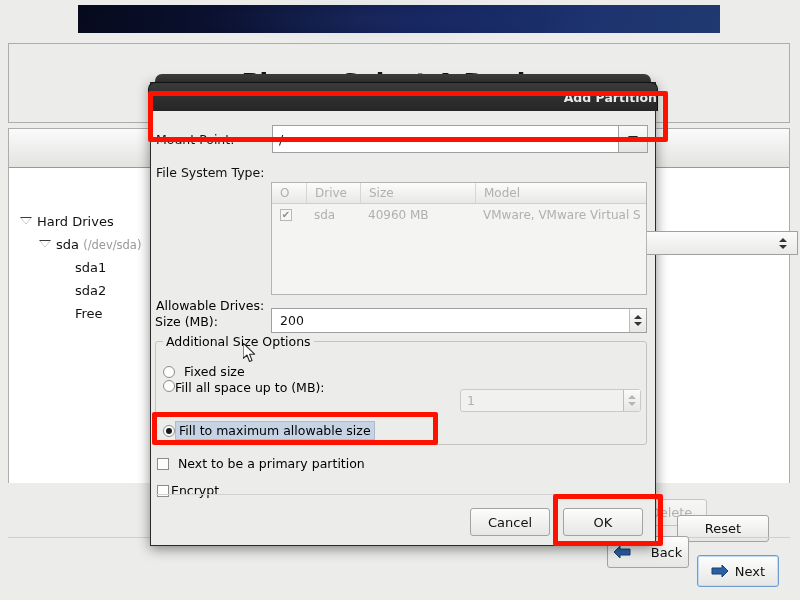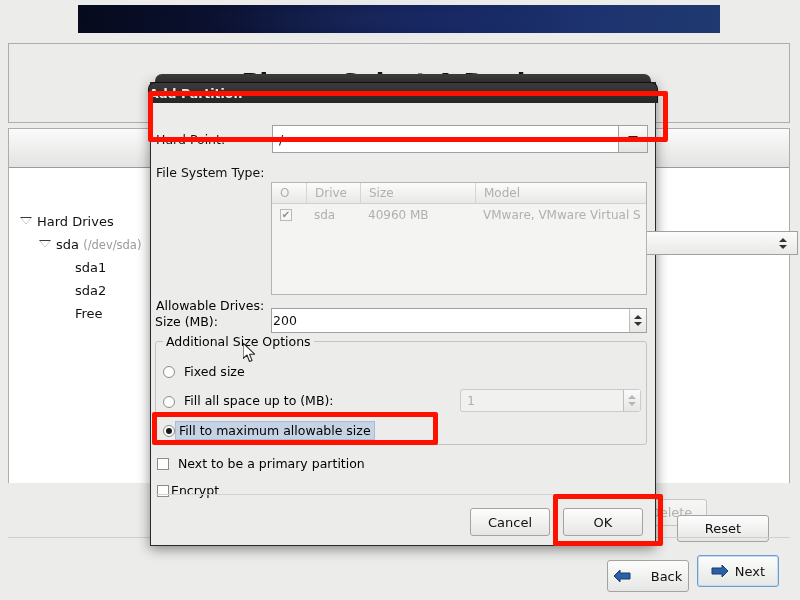--- a/index.html
+++ b/index.html
@@ -63,38 +63,38 @@
   .btn{
     background:linear-gradient(#fdfdfd,#e6e6e4);
     border:1px solid #a3a3a3;border-radius:3px;
     display:flex;align-items:center;justify-content:center;
     font-size:13px;color:#111;box-sizing:border-box;cursor:default;
   }
   .btn.disabled{color:#b2b2b2;background:linear-gradient(#f6f6f5,#ededeb);border-color:#c5c5c5;}
   #btn-delete{position:absolute;left:635px;top:499px;width:72px;height:27px;}
   #btn-reset{position:absolute;left:677px;top:499px;width:92px;height:27px;margin-top:16px;}
   #sep-bottom{position:absolute;left:8px;top:537px;width:782px;height:1px;background:#cfcfcd;}
-  #btn-back{position:absolute;left:607px;top:560px;width:82px;height:32px;gap:20px;}
+  #btn-back{position:absolute;left:607px;top:536px;width:82px;height:32px;gap:20px;}
   #btn-next{position:absolute;left:697px;top:555px;width:82px;height:32px;gap:7px;
             border:1px solid #6f9ccf;box-shadow:0 0 0 1px #c3dcf5 inset;}
   .arrow{width:17px;height:14px;flex:0 0 auto;}
 
   
   #dialog{
     position:absolute;left:150px;top:82px;width:506px;height:464px;
     background:#ececea;border:1px solid #2a2a2a;box-sizing:border-box;
     box-shadow:0 3px 12px rgba(0,0,0,.45);
   }
   #dlg-titlebar{
-    position:absolute;left:148px;top:82px;width:510px;height:21px;
+    position:absolute;left:148px;top:82px;width:510px;height:29px;
     background:linear-gradient(#3a3a3a,#262626);
     border-top-left-radius:7px;border-top-right-radius:7px;
     border:1px solid #111;border-bottom:none;box-sizing:border-box;
     color:#e9e9e9;font-size:12.5px;font-weight:bold;
-    display:flex;align-items:center;justify-content:flex-start;
+    display:flex;align-items:center;justify-content:flex-end;
   }
   #dlg-titlebar-under{
     position:absolute;left:155px;top:74px;width:496px;height:16px;
     background:linear-gradient(#3d3d3d,#2c2c2c);
     border-top-left-radius:7px;border-top-right-radius:7px;
   }
   #dlg-inner{position:absolute;left:0;top:21px;right:0;bottom:0;padding:0;}
 
   .row{position:absolute;display:flex;align-items:center;}
   .lbl{font-size:12.5px;color:#111;}
@@ -230,21 +230,21 @@
     <polygon points="17,7 11,1 11,4 1,4 1,10 11,10 11,13" fill="#2b5fa8" stroke="#17406f" stroke-width="1"></polygon>
   </svg>
   <span>Next</span>
 </div>
 
 <div id="dlg-titlebar-under"></div>
 <div id="dialog">
   <div id="dlg-inner">
 
     <div class="row" style="left:5px;top:28px;">
-      <span class="lbl">Hard Point:</span>
+      <span class="lbl">Mount Point:</span>
     </div>
     <div class="field" style="position:absolute;left:121px;top:21px;width:376px;height:28px;padding:0;">
       <span style="flex:1;padding:0 6px;">/</span>
       <span class="combo-btn">
           <span class="chev"></span>
         </span>
     </div>
 
     <div class="row" style="left:5px;top:61px;">
       <span class="lbl">File System Type:</span>
@@ -274,36 +274,36 @@
         <span class="cbox">✔</span>
       </span>
     <span class="c" style="width:54px">sda</span>
     <span class="c" style="width:115px">40960 MB</span>
     <span class="c" style="flex:1">VMware, VMware Virtual S</span>
   </div>
 </div>
 
 <div style="position:absolute;left:155px;top:314px;font-size:12.5px;">Size (MB):</div>
 <div class="field" style="position:absolute;left:271px;top:308px;width:376px;height:25px;padding:0;">
-  <span style="flex:1;padding:0 1px;">200</span>
+  <span style="flex:1;padding:0 8px;">200</span>
   <span class="spin">
       <span class="up"></span>
       <span class="dn"></span>
     </span>
 </div>
 
 <div id="group"></div>
 <div id="group-legend">Additional Size Options</div>
 
 <div style="position:absolute;left:163px;top:364px;display:flex;align-items:center;gap:9px;">
   <span class="radio"></span>
   <span style="font-size:12.5px">Fixed size</span>
 </div>
 
-<div style="position:absolute;left:163px;top:393px;display:flex;align-items:flex-end;gap:9px;">
+<div style="position:absolute;left:163px;top:380px;display:flex;align-items:flex-start;">
   <span class="radio"></span>
   <span style="font-size:12.5px">Fill all space up to (MB):</span>
 </div>
 <div class="field" style="position:absolute;left:460px;top:389px;width:181px;height:23px;padding:0;background:#f1f1ef;border-color:#cacaca;color:#b0b0b0;border-radius:3px;">
   <span style="flex:1;padding:0 6px;">1</span>
   <span class="spin dis">
       <span class="up"></span>
       <span class="dn"></span>
     </span>
 </div>

